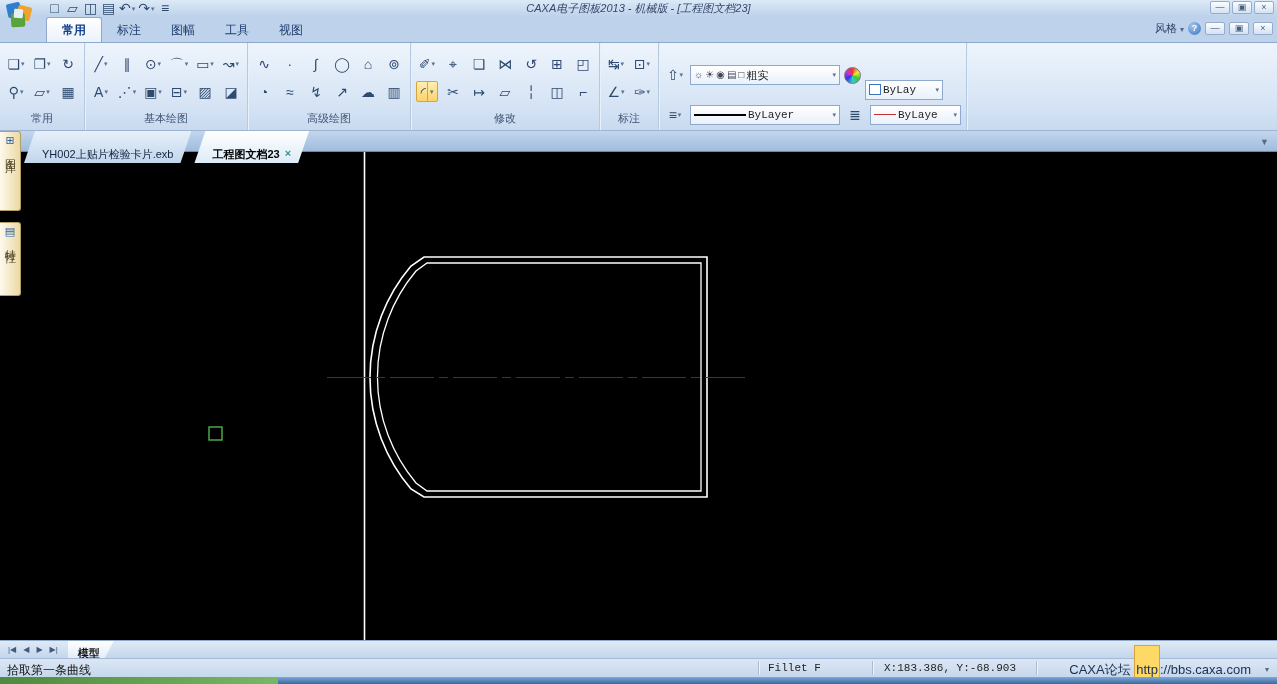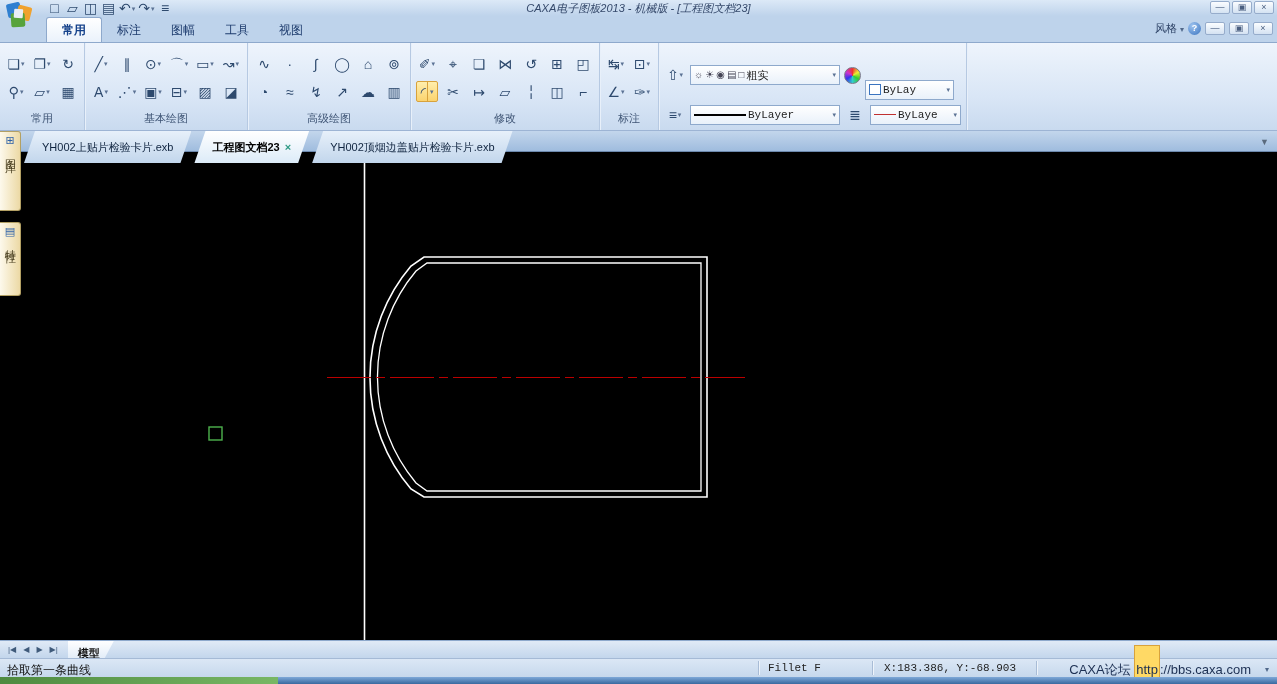--- a/index.html
+++ b/index.html
@@ -48,34 +48,34 @@
   .ric.on { background:linear-gradient(#ffeead,#fbd36e); border:1px solid #d8a23c; }
   .ric.on .dd { border-left:1px solid #d8a23c; padding-left:2px; height:100%; display:inline-flex; align-items:center; }
   .rlabel { text-align:center; font-size:11px; color:#3e5474; padding:2px 2px 4px; white-space:nowrap; }
 
   .combo { display:inline-flex; align-items:center; height:20px; padding:0 3px;
     background:linear-gradient(#ffffff,#e9f1fa); border:1px solid #8ea9cc; gap:2px; }
   .combo .combo-val { font-size:11px; color:#222; font-family:"Liberation Mono","DejaVu Sans Mono",monospace; }
   .combo .dd { font-size:7px; color:#5b7294; margin-left:auto; }
   .mini { font-size:10px; line-height:18px; color:#445; }
   .layer-combo { width:150px; }
-  .color-combo { width:89px;margin-top:29px; }
+  .color-combo { width:78px;margin-top:29px; }
   .linetype-combo { width:150px; }
   .dim-combo { width:91px; }
   .swatch { width:12px; height:11px; background:#fff; border:1px solid #3a74c0; }
   .ltline { width:52px; height:0; border-top:2px solid #000; }
   .ltline.red { border-top:1px solid #c03030; width:22px; }
   .colorwheel { width:17px; height:17px; border-radius:50%;
     background:conic-gradient(#e33,#ee3,#3c3,#3cc,#33e,#c3c,#e33); border:1px solid #778; }
 
   
   .doctabbar { position:absolute; top:131px; left:0; right:0; height:21px;
     background:linear-gradient(#c3d6ec,#9fbcde); border-bottom:1px solid #6d89ad;
     display:flex; align-items:stretch; padding-left:24px; z-index:6; }
-  .dtab { display:flex; align-items:center; gap:5px; padding:16px 18px; margin-right:3px;
+  .dtab { display:flex; align-items:flex-start; gap:5px; padding:16px 18px; margin-right:3px;
     background:linear-gradient(#e7f0fa,#c2d6ec); color:#10243f; font-size:11px; white-space:nowrap;
     clip-path:polygon(11px 0, 100% 0, calc(100% - 11px) 100%, 0 100%); cursor:default; }
   .dtab.active { background:linear-gradient(#ffffff,#dcebf8); font-weight:bold; color:#000; }
   .tclose { color:#2d9a84; font-weight:bold; font-size:11px; }
   .tab-list-dd { position:absolute; right:8px; top:6px; color:#5a6a7d; font-size:9px; }
 
   
   .canvas { position:absolute; top:152px; left:0; width:1277px; height:488px; background:#000; z-index:1; }
 
   
@@ -445,23 +445,20 @@
 </div>
 
 <div class="doctabbar">
   <div class="dtab">
     <span>YH002上贴片检验卡片.exb</span>
   </div>
   <div class="dtab active">
     <span>工程图文档23</span>
     <span class="tclose">×</span>
   </div>
-  <div class="dtab">
-    <span>YH002顶烟边盖贴片检验卡片.exb</span>
-  </div>
   <span class="tab-list-dd">▼</span>
 </div>
 
 <div class="canvas">
   <svg width="1277" height="488" viewBox="0 0 1277 488">
 
     <line x1="364.5" y1="0" x2="364.5" y2="488" stroke="#ffffff" stroke-width="1.6"></line>
 
     <path d="M 707 105 L 424 105 L 411 114 A 172 172 0 0 0 411 337 L 424 345 L 707 345 Z" fill="none" stroke="#ffffff" stroke-width="1.6"></path>
 

